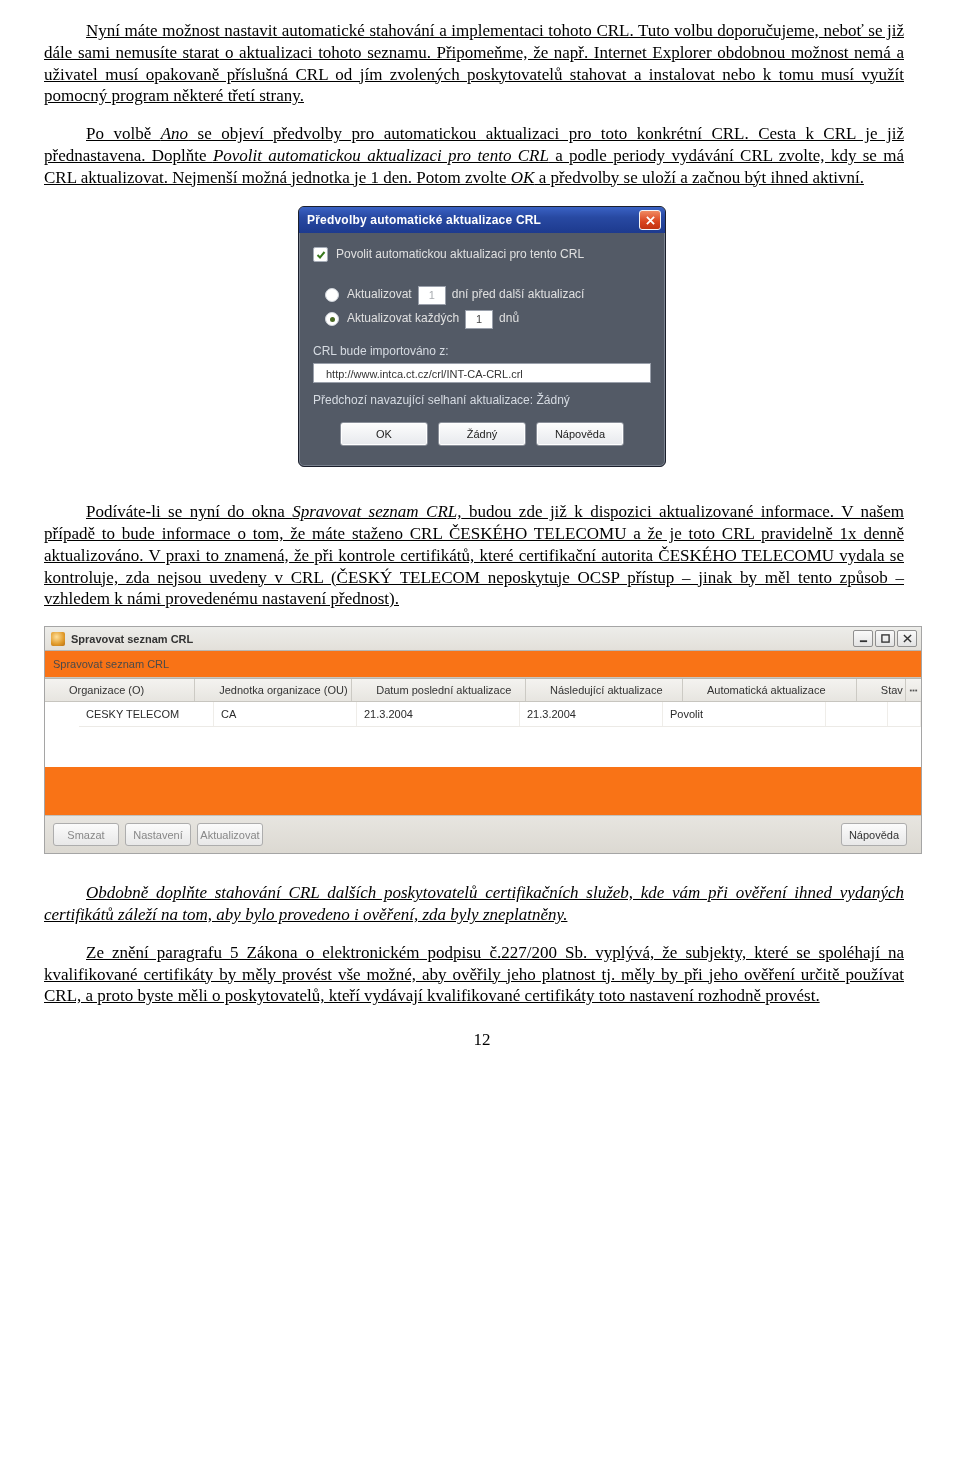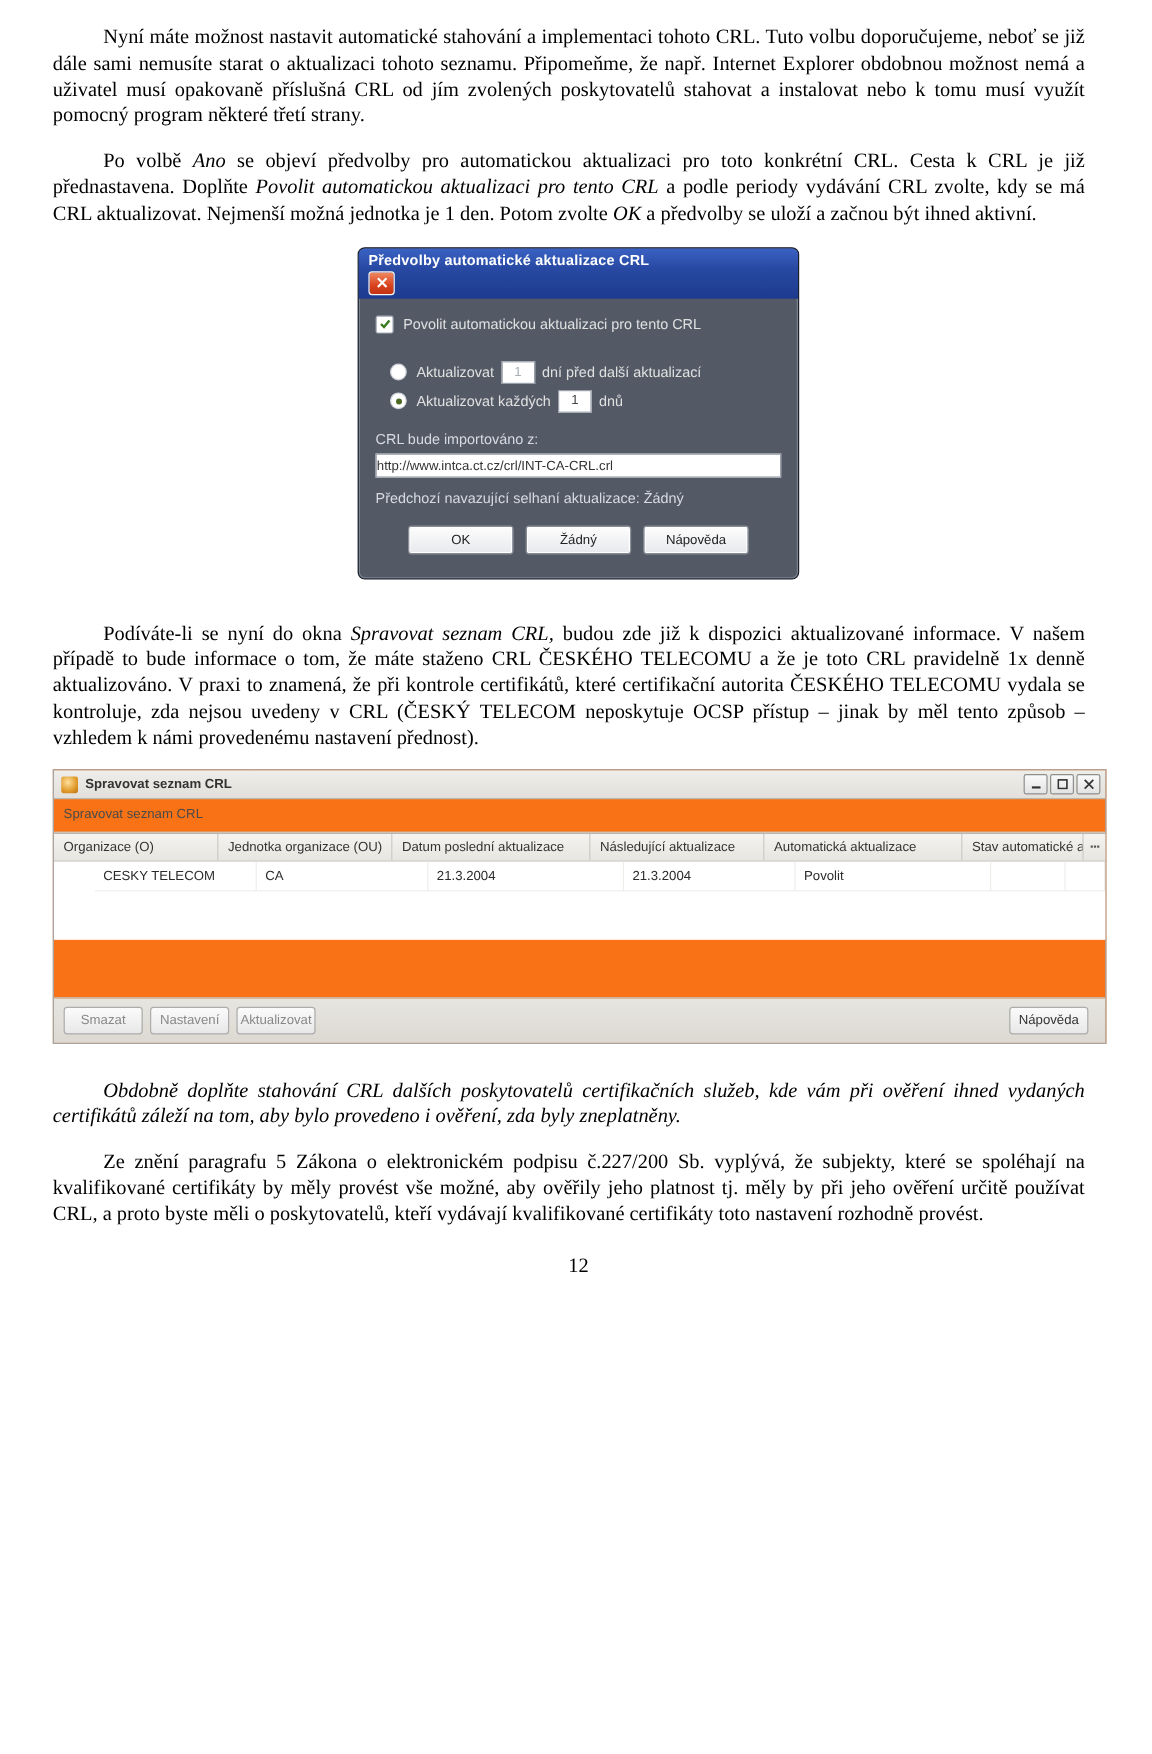--- a/index.html
+++ b/index.html
@@ -6,46 +6,45 @@
     font-family: "Times New Roman", Times, serif;
     font-size: 17px;
     line-height: 1.28;
     color: #000;
     background: #fff;
     margin: 0;
     padding: 20px 40px 20px 44px;
     width: 960px;
     box-sizing: border-box;
   }
-  .para { margin: 0 16px 16px 0; text-align: justify; }
+  .para { margin: 0 16px 16px 0; text-align: justify; text-decoration: underline; }
   .para .indent { display:inline-block; width: 42px; }
   .ital { font-style: italic; }
   .dialog-wrap { text-align: center; margin: 18px 0 34px 0; }
   .dialog {
     display: inline-block;
     width: 366px;
     text-align: left;
     font-family: Tahoma, Arial, sans-serif;
     font-size: 12px;
     color: #e0e0e0;
     background: #535a66;
     border: 1px solid #1b1f2c;
     box-shadow: 0 0 0 1px #7a828f inset;
     border-radius: 6px;
   }
   .titlebar {
     display: flex;
-    align-items: flex-start;
+    align-items: center;
     background: linear-gradient(#3a62c4, #2849a2 40%, #1d3a8e);
     border-top-left-radius: 5px;
     border-top-right-radius: 5px;
     padding: 3px 4px 3px 8px;
     color: #fff;
     font-weight: bold;
-    flex-direction: column;
   }
   .titlebar .title-text { flex: 1; font-size: 12px; letter-spacing: .2px; }
   .closebtn {
     width: 20px; height: 18px;
     background: linear-gradient(#f08a62, #d9431e 60%, #c23212);
     border: 1px solid #f5f5f5;
     border-radius: 3px;
     display:flex; align-items:center; justify-content:center;
   }
   .closebtn svg { width: 9px; height: 9px; }
@@ -88,21 +87,21 @@
   .section-gap { height: 10px; }
   .small-label { color:#d6dbe2; margin-bottom:4px; }
   .url-input {
     width: 100%;
     height: 20px;
     background:#fff;
     border:1px solid #9aa0ab;
     color:#333;
     font-family: Tahoma, Arial, sans-serif;
     font-size: 11px;
-    padding: 0 0;
+    padding: 0 12px;
     box-sizing:border-box;
     line-height:20px;
   }
   .btn-row {
     display:flex; justify-content:center; gap:10px;
     padding: 10px 0 12px 0;
   }
   .xpbtn {
     min-width: 66px;
     height: 22px;
@@ -155,21 +154,21 @@
     background:#fff;
     border-top:1px solid #b8b6b0;
   }
   .crl-head {
     display:flex;
     background: linear-gradient(#f4f3f0, #e7e5e0);
     border-bottom:1px solid #c7c5bf;
   }
   .crl-col {
     border-right:1px solid #cccac4;
-    padding: 4px 8px;
+    padding: 4px 24px;
     font-size: 11px;
     color:#333;
     white-space: nowrap;
     overflow:hidden;
   }
   .crl-head .crl-col:last-child { border-right:none; }
   .c0{width:120px;} .c1{width:128px;} .c2{width:148px;} .c3{width:128px;}
   .c4{width:148px;} .c5{flex:1;} .c6{width:18px; padding:0; display:flex; align-items:center; justify-content:center;}
   .crl-row { display:flex; border-bottom:1px solid #eceae6;margin-left:34px; }
   .crl-row .crl-col { border-right:1px solid #efede9; padding:5px 7px; color:#2b2b2b; }

